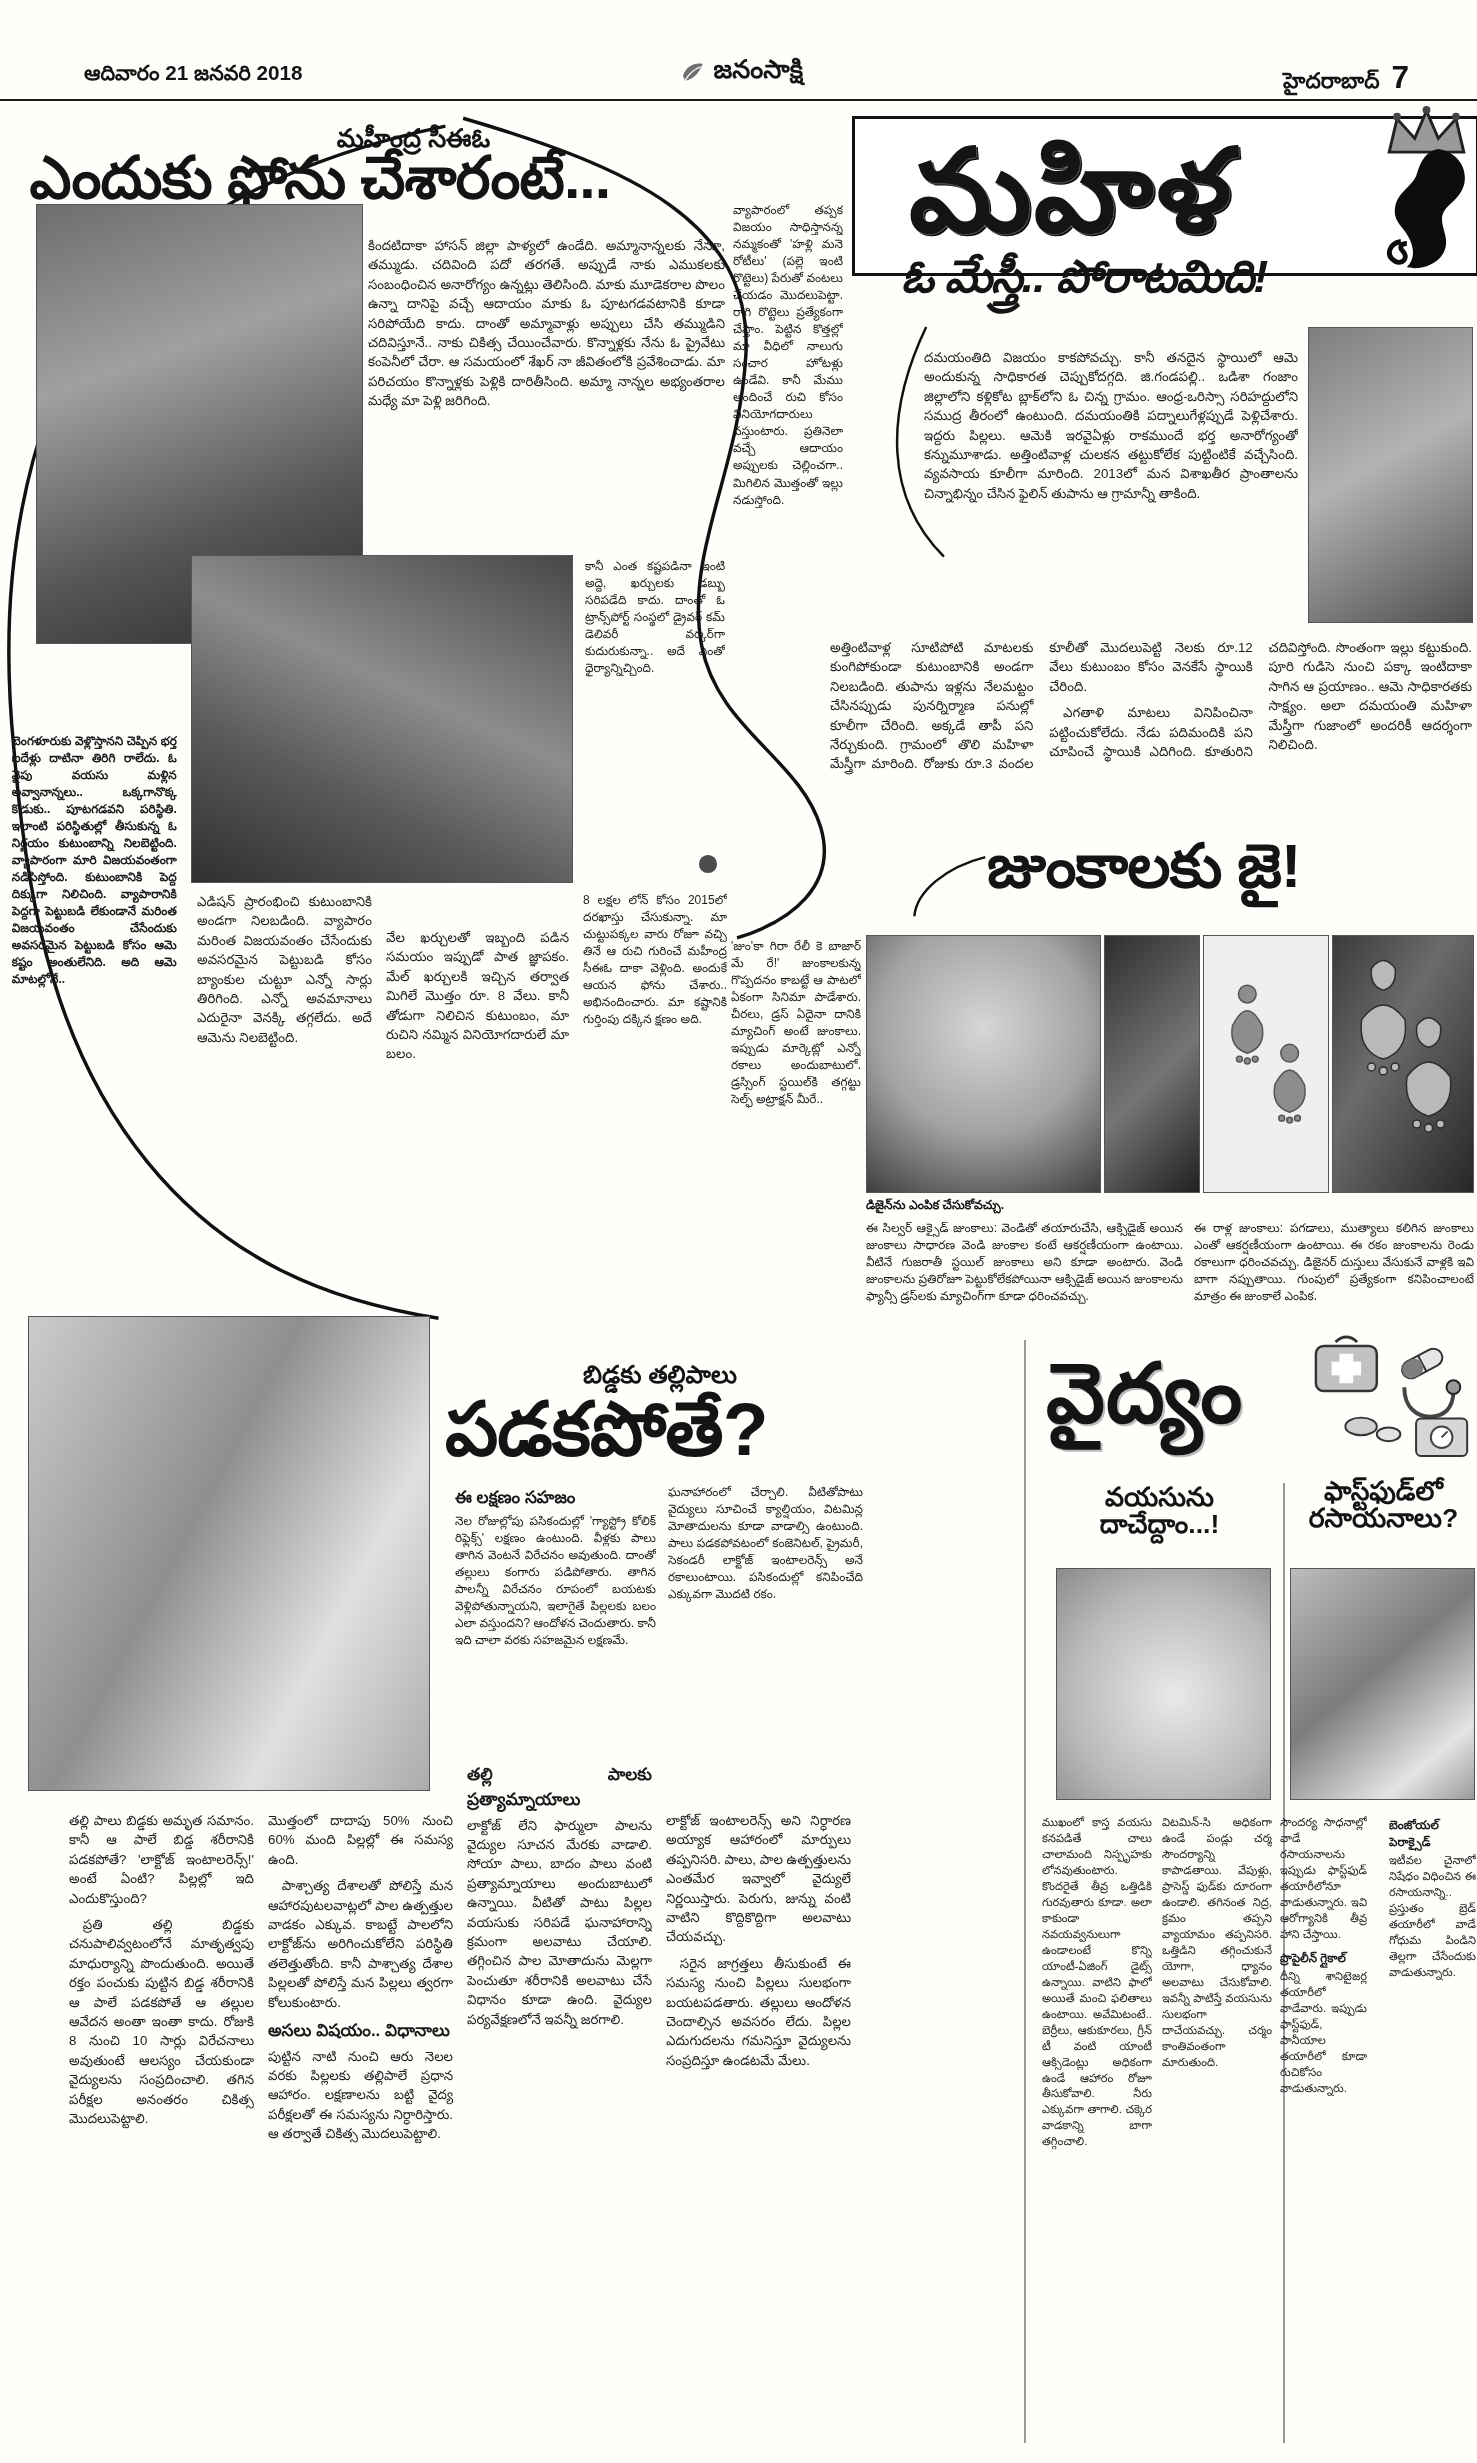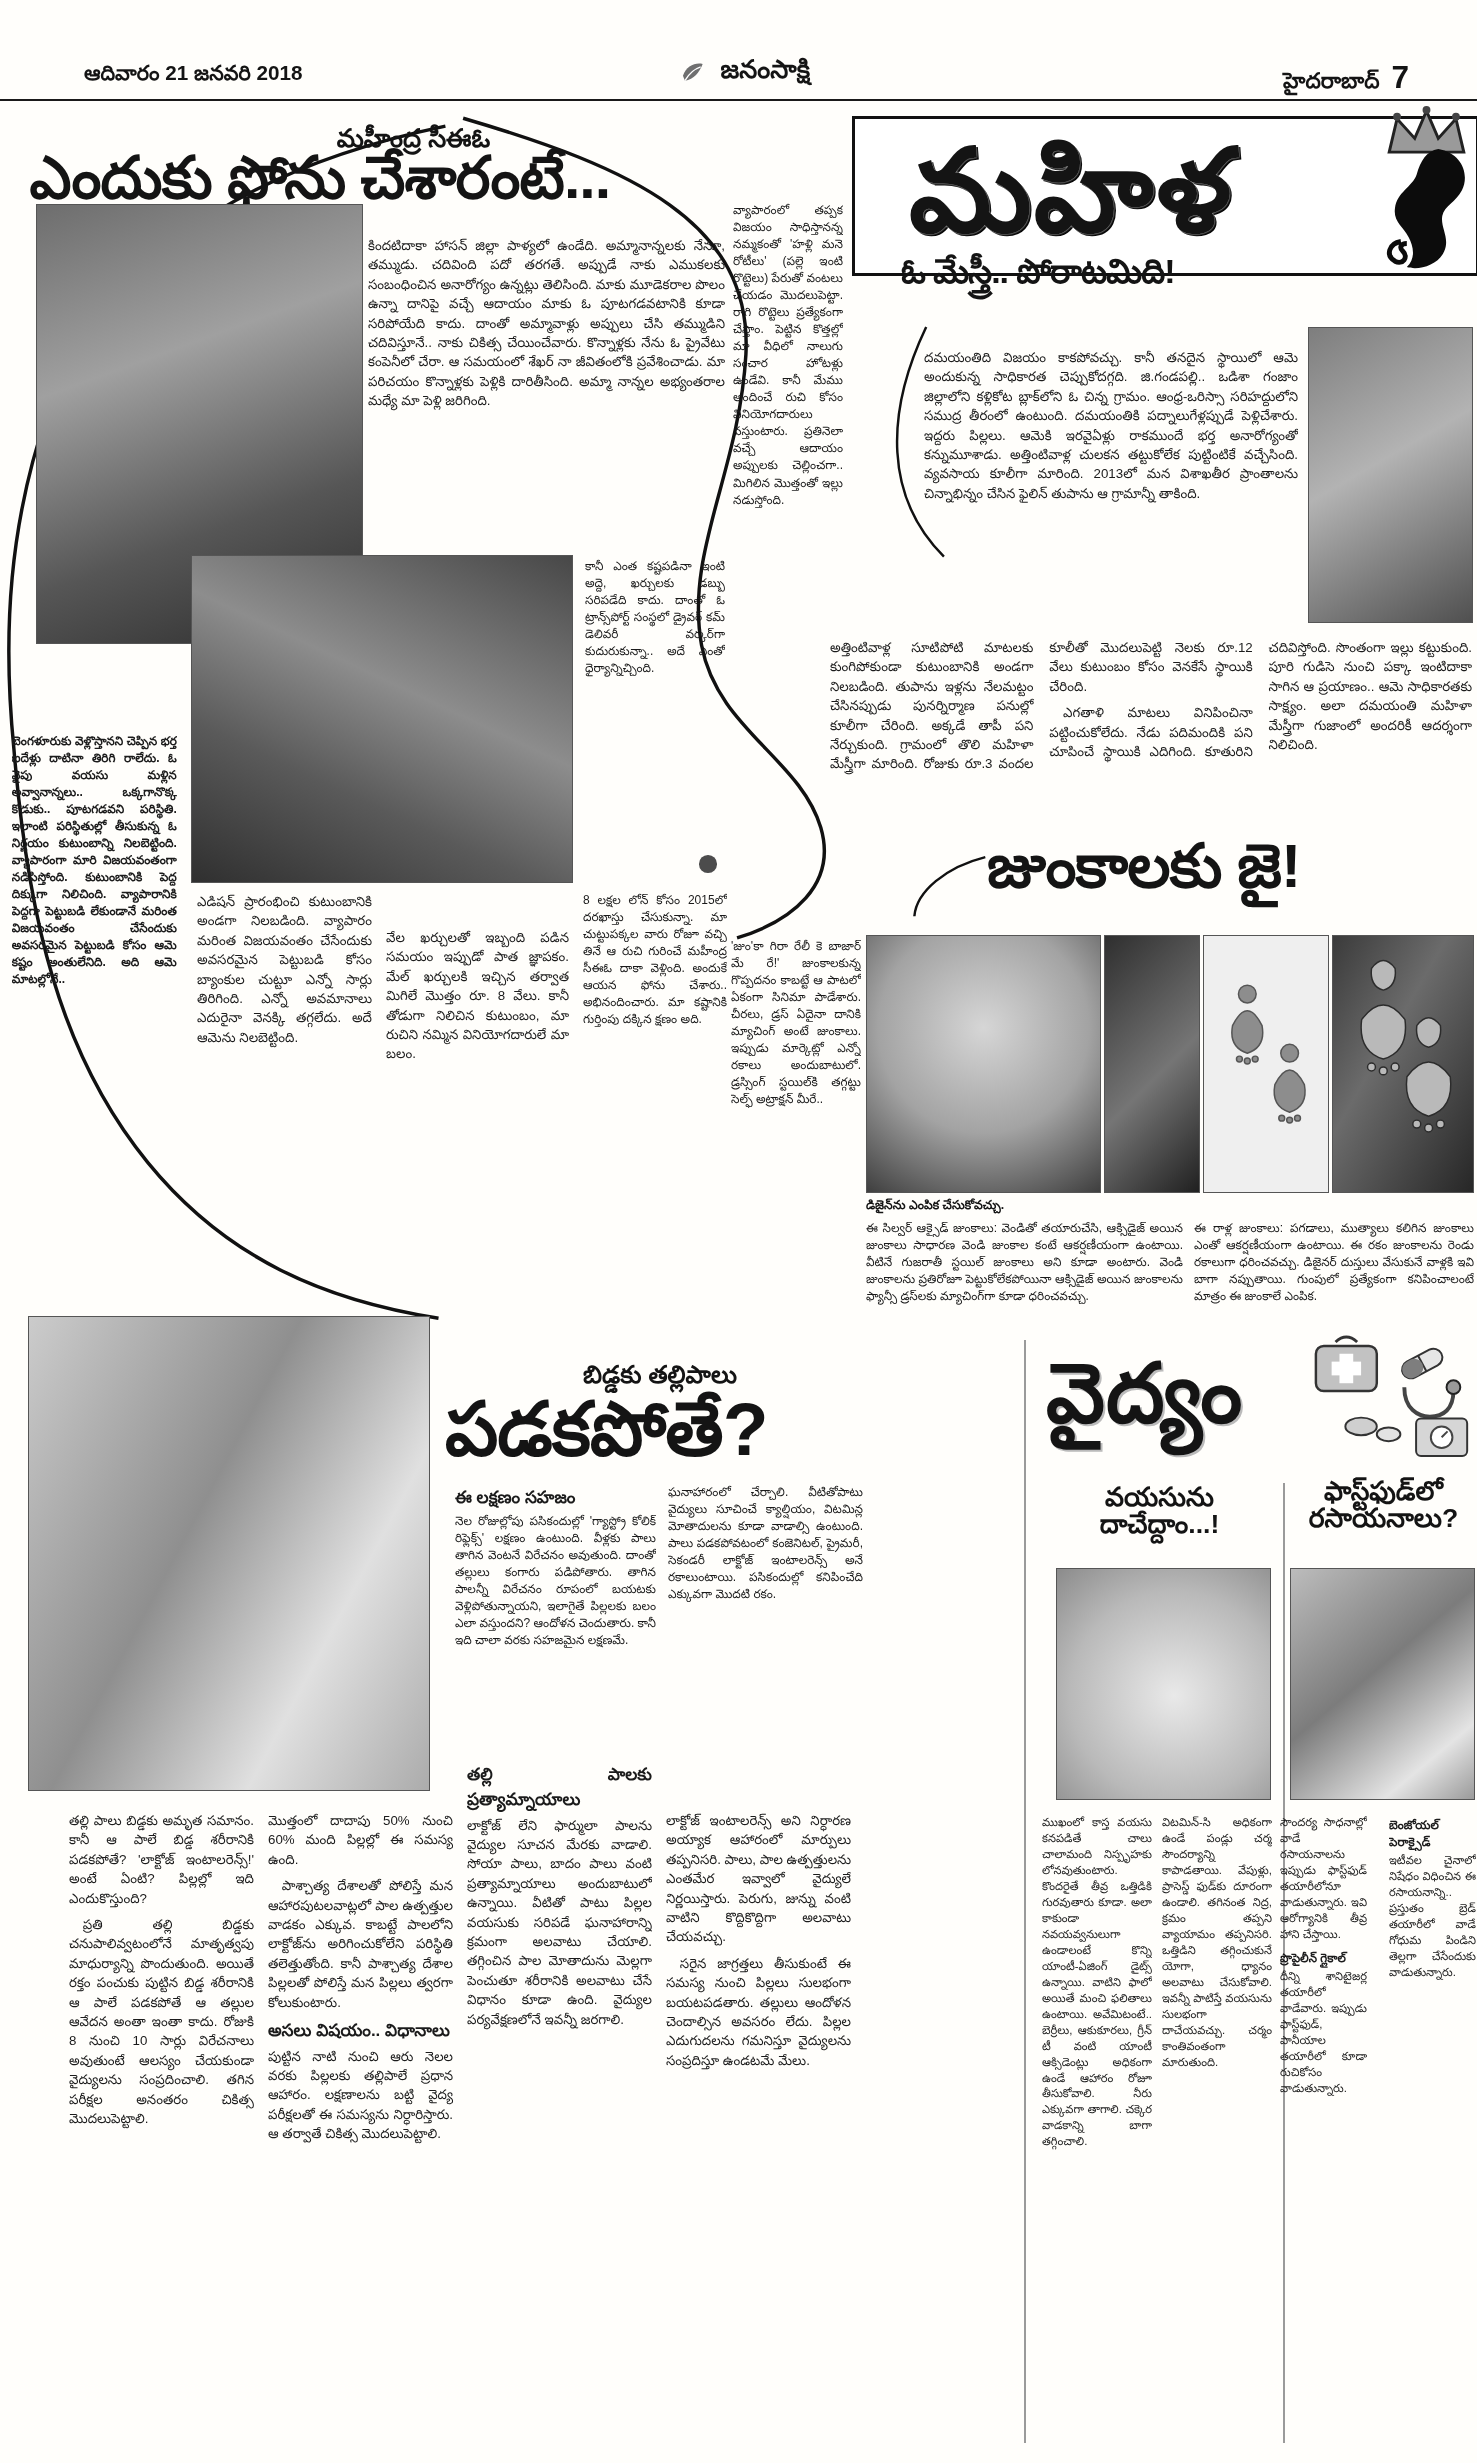--- a/index.html
+++ b/index.html
@@ -35,21 +35,21 @@
   .vline{background:#9a9a9a;width:1.5px;}
   .dot{border-radius:50%;background:#4c4c4c;}
   svg{display:block;}
 </style>
 </head>
 <body>
 
 <div class="page">
 
   <div class="abs" style="left:84px;top:61px;font-weight:bold;font-size:20.7px;">ఆదివారం 21 జనవరి 2018</div>
-  <div class="abs" style="left:680px;top:55px;display:flex;align-items:center;gap:15px;">
+  <div class="abs" style="left:680px;top:55px;display:flex;align-items:center;gap:8px;">
     <span>
       <svg width="25.6" height="25.6" viewBox="0 0 26 26">
           <path d="M3 16 C6 6 16 2 23 4 C20 12 14 20 5 21 Z" fill="#6f6f6f"></path>
           <path d="M5 21 C9 14 15 9 21 7" stroke="#fff" stroke-width="1.4" fill="none"></path>
         </svg>
     </span>
     <span style="font-weight:bold;font-size:25.6px;">జనంసాక్షి</span>
   </div>
   <div class="abs" style="right:69px;top:59px;display:flex;align-items:baseline;gap:11.8px;">
     <span style="font-weight:bold;font-size:21.7px;">హైదరాబాద్</span>
@@ -104,21 +104,21 @@
         </svg>
     </div>
     <div class="abs" style="right:2px;top:27.6px;">
       <svg width="95" height="126" viewBox="0 0 96 128">
         <path d="M60 2 C84 6 92 28 84 44 C78 56 66 60 64 70 C62 82 72 92 66 106 C60 120 40 126 28 122 C38 112 34 100 30 92 C24 80 14 76 16 62 C18 46 34 40 38 28 C42 14 48 4 60 2 Z" fill="#0c0c0c"></path>
         <path d="M22 96 C10 98 6 110 16 116 C24 120 30 112 24 106 C20 102 22 98 28 98" fill="none" stroke="#0c0c0c" stroke-width="5"></path>
       </svg>
     </div>
   </div>
 
-  <div class="abs headline" style="left:901px;top:254px;width:576px;font-size:34px;">ఓ మేస్త్రీ.. పోరాటమిది!</div>
+  <div class="abs headline" style="left:901px;top:254px;width:576px;font-size:45px;font-style:italic;">ఓ మేస్త్రీ.. పోరాటమిది!</div>
   <div class="abs photo ph3" style="left:1308px;top:327px;width:165px;height:296px;"></div>
   <div class="abs bodytxt" style="left:924px;top:348px;width:374px;height:299px;">
     <p class="nohang">దమయంతిది విజయం కాకపోవచ్చు. కానీ తనదైన స్థాయిలో ఆమె అందుకున్న సాధికారత చెప్పుకోదగ్గది. జి.గండపల్లి.. ఒడిశా గంజాం జిల్లాలోని కళ్లికోట బ్లాక్‌లోని ఓ చిన్న గ్రామం. ఆంధ్ర-ఒరిస్సా సరిహద్దులోని సముద్ర తీరంలో ఉంటుంది. దమయంతికి పద్నాలుగేళ్లప్పుడే పెళ్లిచేశారు. ఇద్దరు పిల్లలు. ఆమెకి ఇరవైఏళ్లు రాకముందే భర్త అనారోగ్యంతో కన్నుమూశాడు. అత్తింటివాళ్ల చులకన తట్టుకోలేక పుట్టింటికే వచ్చేసింది. వ్యవసాయ కూలీగా మారింది. 2013లో మన విశాఖతీర ప్రాంతాలను చిన్నాభిన్నం చేసిన ఫైలిన్ తుపాను ఆ గ్రామాన్నీ తాకింది.</p>
   </div>
   <div class="abs bodytxt" style="left:830px;top:638px;width:642px;height:189px;column-count:3;column-gap:15.8px;">
     <p class="nohang">అత్తింటివాళ్ల సూటిపోటి మాటలకు కుంగిపోకుండా కుటుంబానికి అండగా నిలబడింది. తుపాను ఇళ్లను నేలమట్టం చేసినప్పుడు పునర్నిర్మాణ పనుల్లో కూలీగా చేరింది. అక్కడే తాపీ పని నేర్చుకుంది. గ్రామంలో తొలి మహిళా మేస్త్రీగా మారింది. రోజుకు రూ.3 వందల కూలీతో మొదలుపెట్టి నెలకు రూ.12 వేలు కుటుంబం కోసం వెనకేసే స్థాయికి చేరింది.</p>
     <p>ఎగతాళి మాటలు వినిపించినా పట్టించుకోలేదు. నేడు పదిమందికి పని చూపించే స్థాయికి ఎదిగింది. కూతురిని చదివిస్తోంది. సొంతంగా ఇల్లు కట్టుకుంది. పూరి గుడిసె నుంచి పక్కా ఇంటిదాకా సాగిన ఆ ప్రయాణం.. ఆమె సాధికారతకు సాక్ష్యం. అలా దమయంతి మహిళా మేస్త్రీగా గుజాంలో అందరికీ ఆదర్శంగా నిలిచింది.</p>
   </div>
 
   <div class="abs headline" style="left:987px;top:835px;width:463px;font-size:61px;">జుంకాలకు జై!</div>

